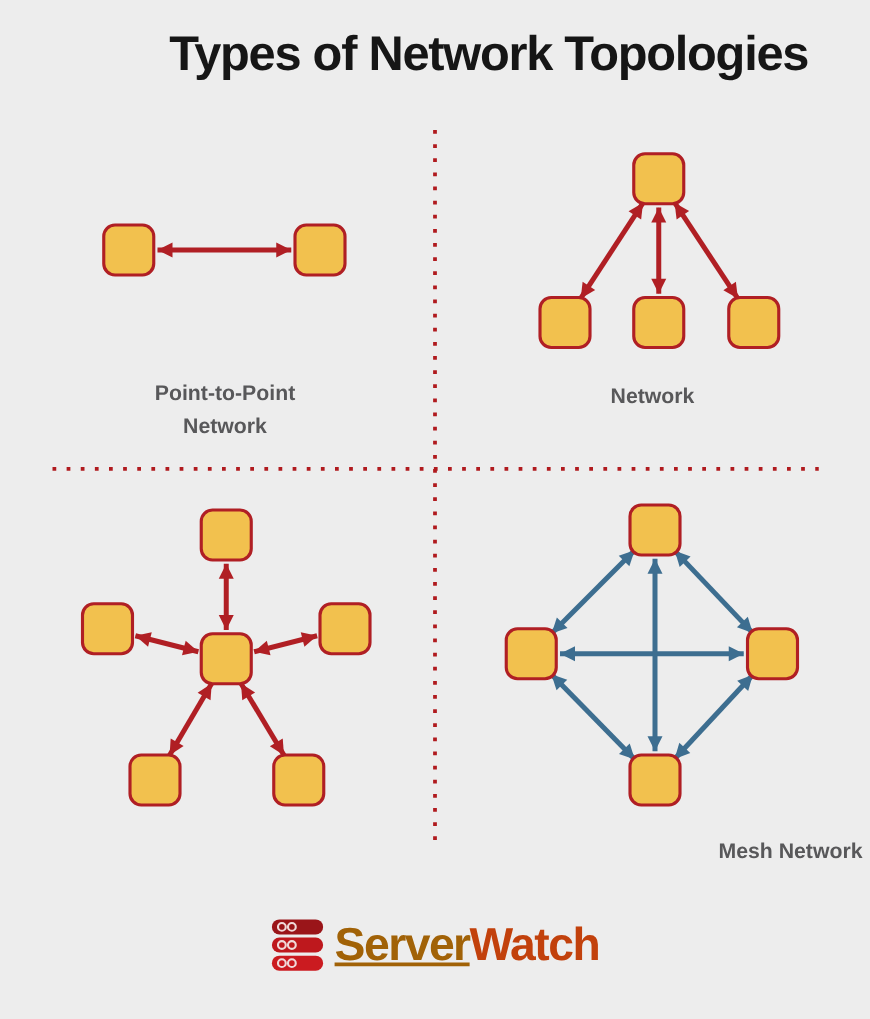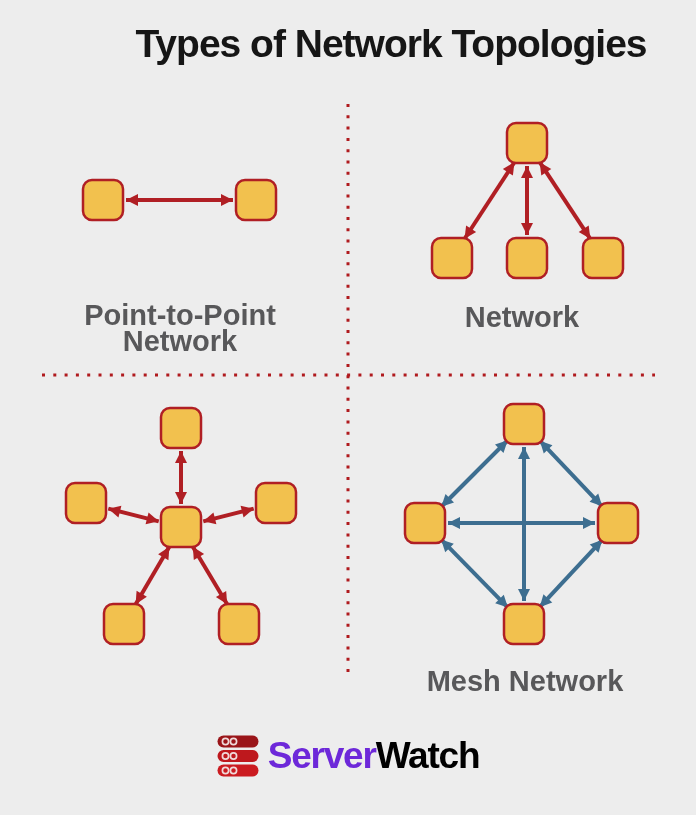--- a/index.html
+++ b/index.html
@@ -32,29 +32,29 @@
   }
   #diagram-svg {
     position: absolute;
     top: 0;
     left: 0;
   }
   .quad-label {
     position: absolute;
     width: 330px;
     text-align: center;
-    font-size: 29px;
+    font-size: 17px;
     line-height: 26px;
     font-weight: bold;
     color: #58585A;
   }
   #lbl-p2p   { left: 15px;  top: 302px; }
   #lbl-p2mp  { left: 357px; top: 304px; }
   #lbl-star  { left: 15px;  top: 668px; }
-  #lbl-mesh  { left: 360px; top: 668px; }
+  #lbl-mesh  { left: 360px; top: 668px; text-align: right; }
   .quad-label span { display: block; }
   #logo {
     position: absolute;
     top: 733px;
     left: 0;
     width: 696px;
     height: 46px;
     display: flex;
     justify-content: center;
     align-items: center;
@@ -147,16 +147,16 @@
       <rect class="logo-bar" x="0.5" y="29.5" width="41" height="12" rx="6" fill="#CB1B20"></rect>
       <g class="logo-rings" fill="none" stroke-width="1.7" stroke="#F0D9D9">
         <circle cx="8.5" cy="6.5" r="3.1"></circle>
           <circle cx="16.5" cy="6.5" r="3.1"></circle>
         <circle cx="8.5" cy="21" r="3.1"></circle>
           <circle cx="16.5" cy="21" r="3.1"></circle>
         <circle cx="8.5" cy="35.5" r="3.1"></circle>
           <circle cx="16.5" cy="35.5" r="3.1"></circle>
       </g>
     </svg>
-    <div id="logo-text"><span class="logo-server" style="color: #6d28d9;">Server</span><span class="logo-watch" style="color: #000000;">Watch</span></div>
+    <div id="logo-text"><span class="logo-server" style="color: #a16207; text-decoration: underline;">Server</span><span class="logo-watch" style="color: #c2410c;">Watch</span></div>
   </div>
 
 </div>
 
 </body></html>

